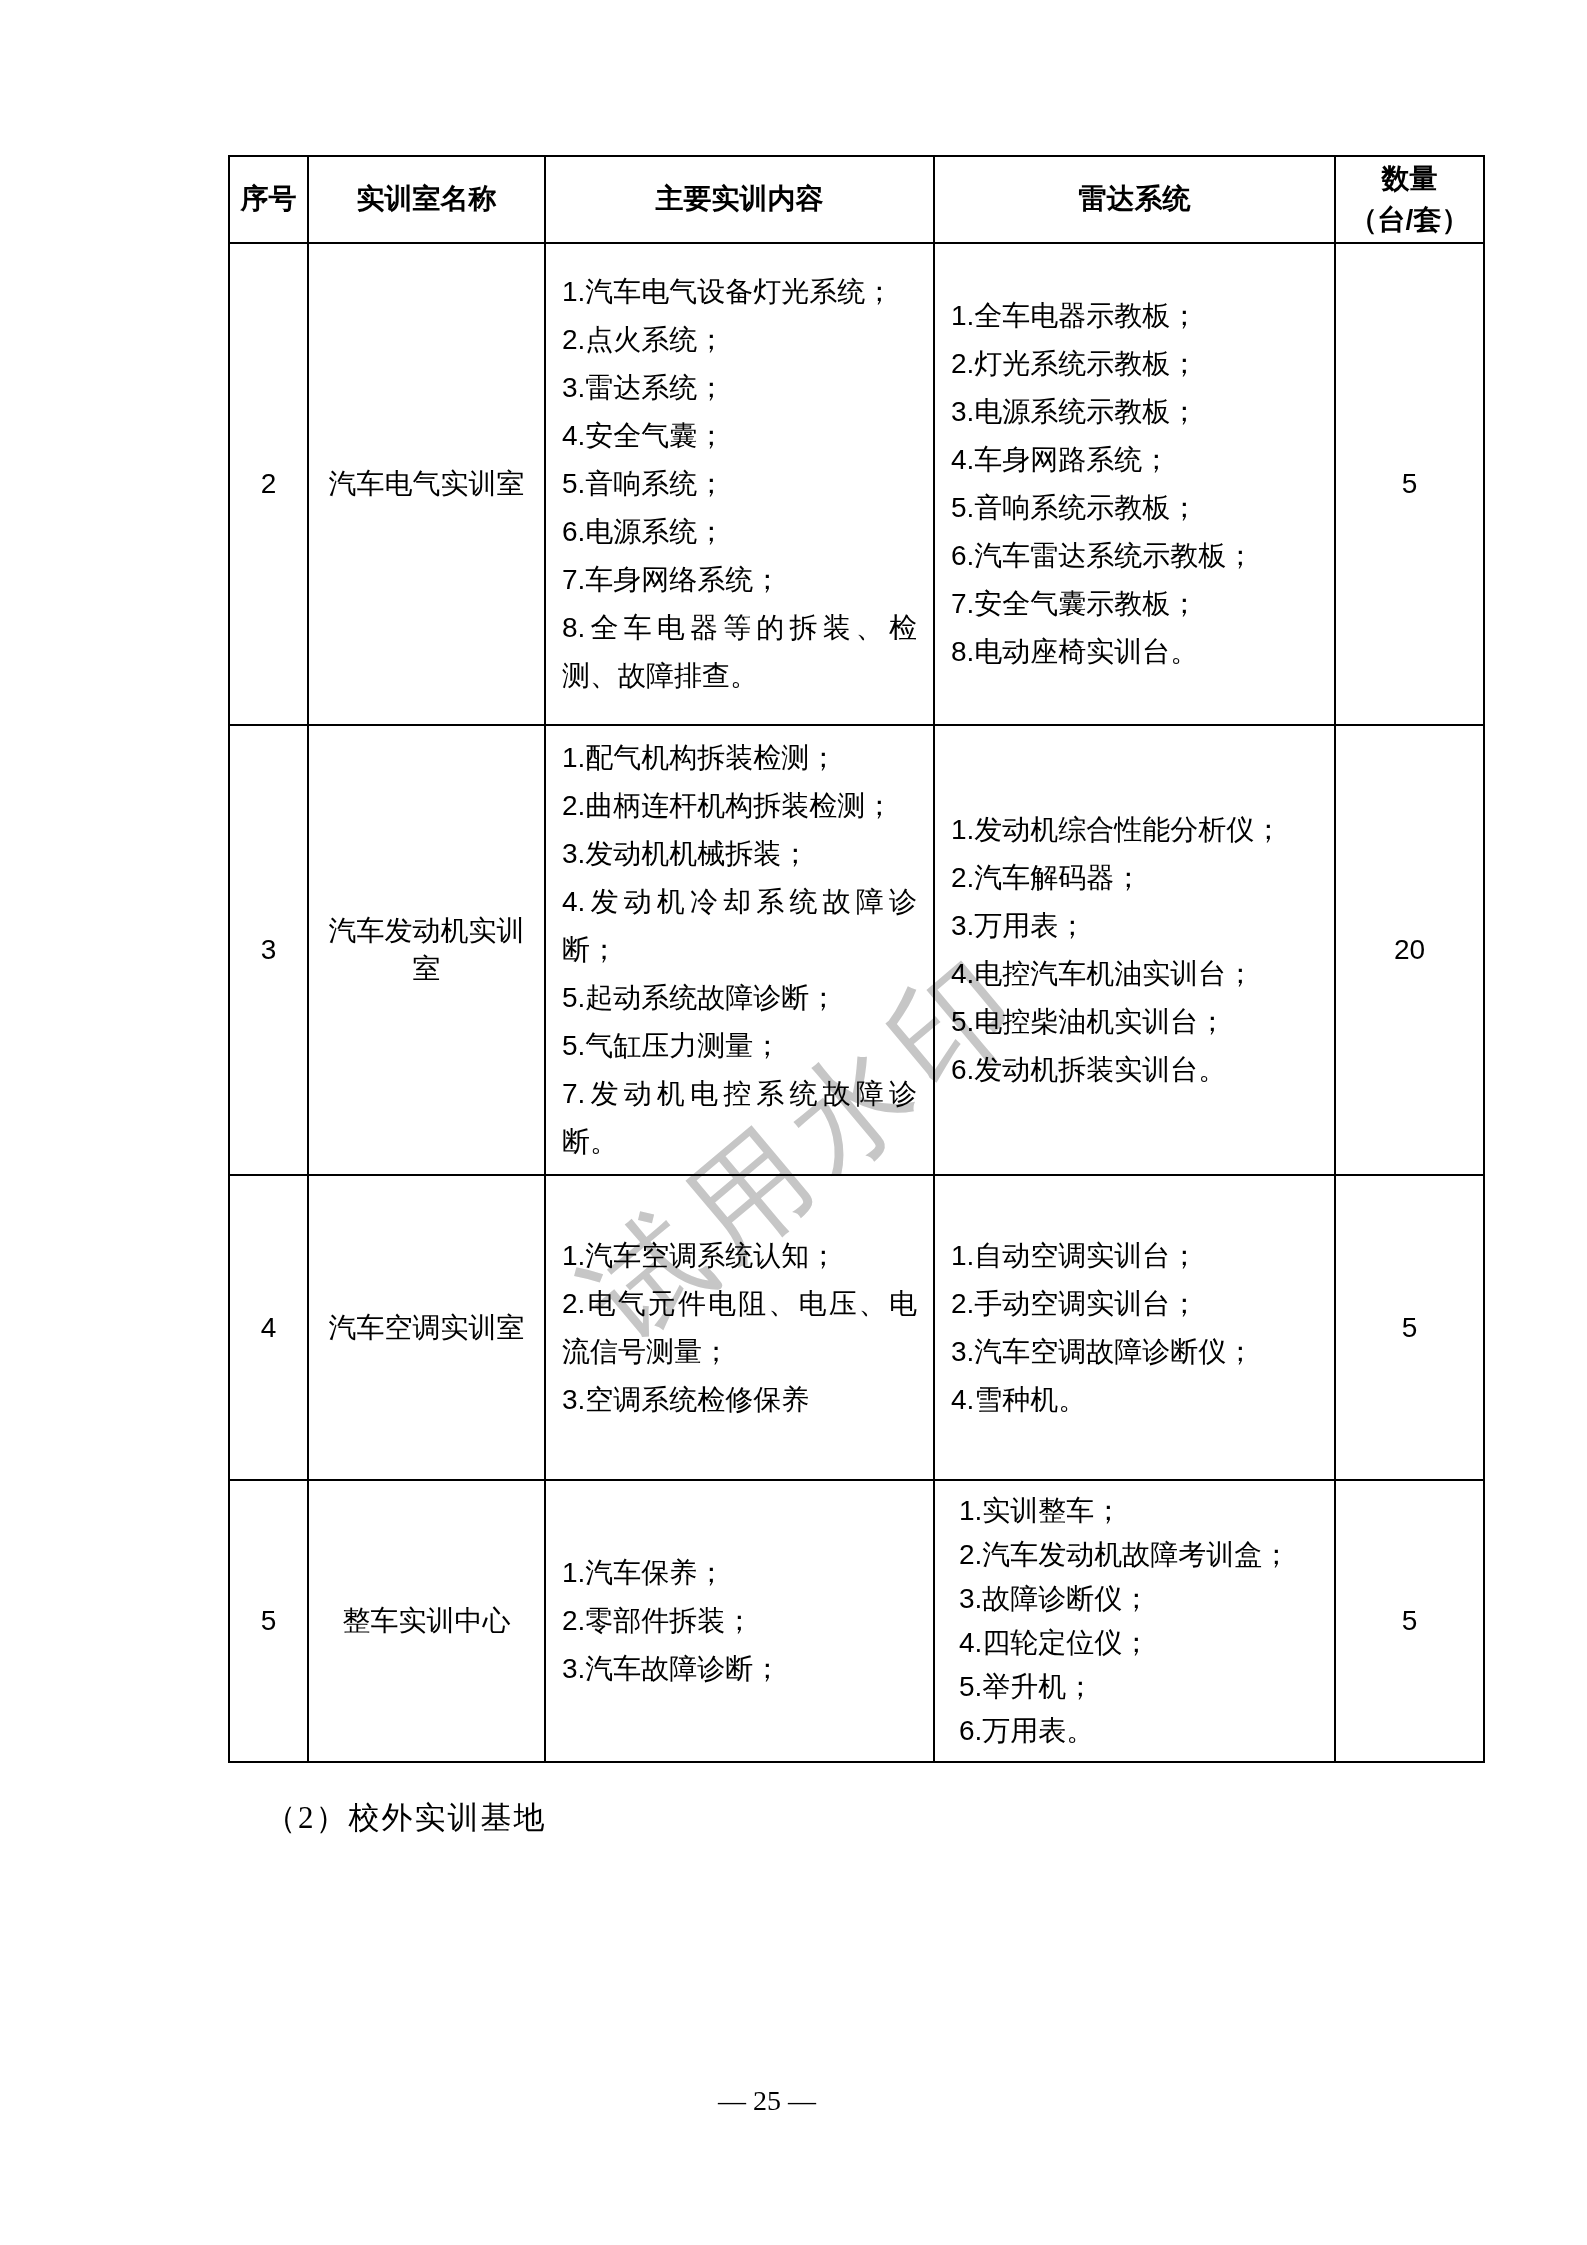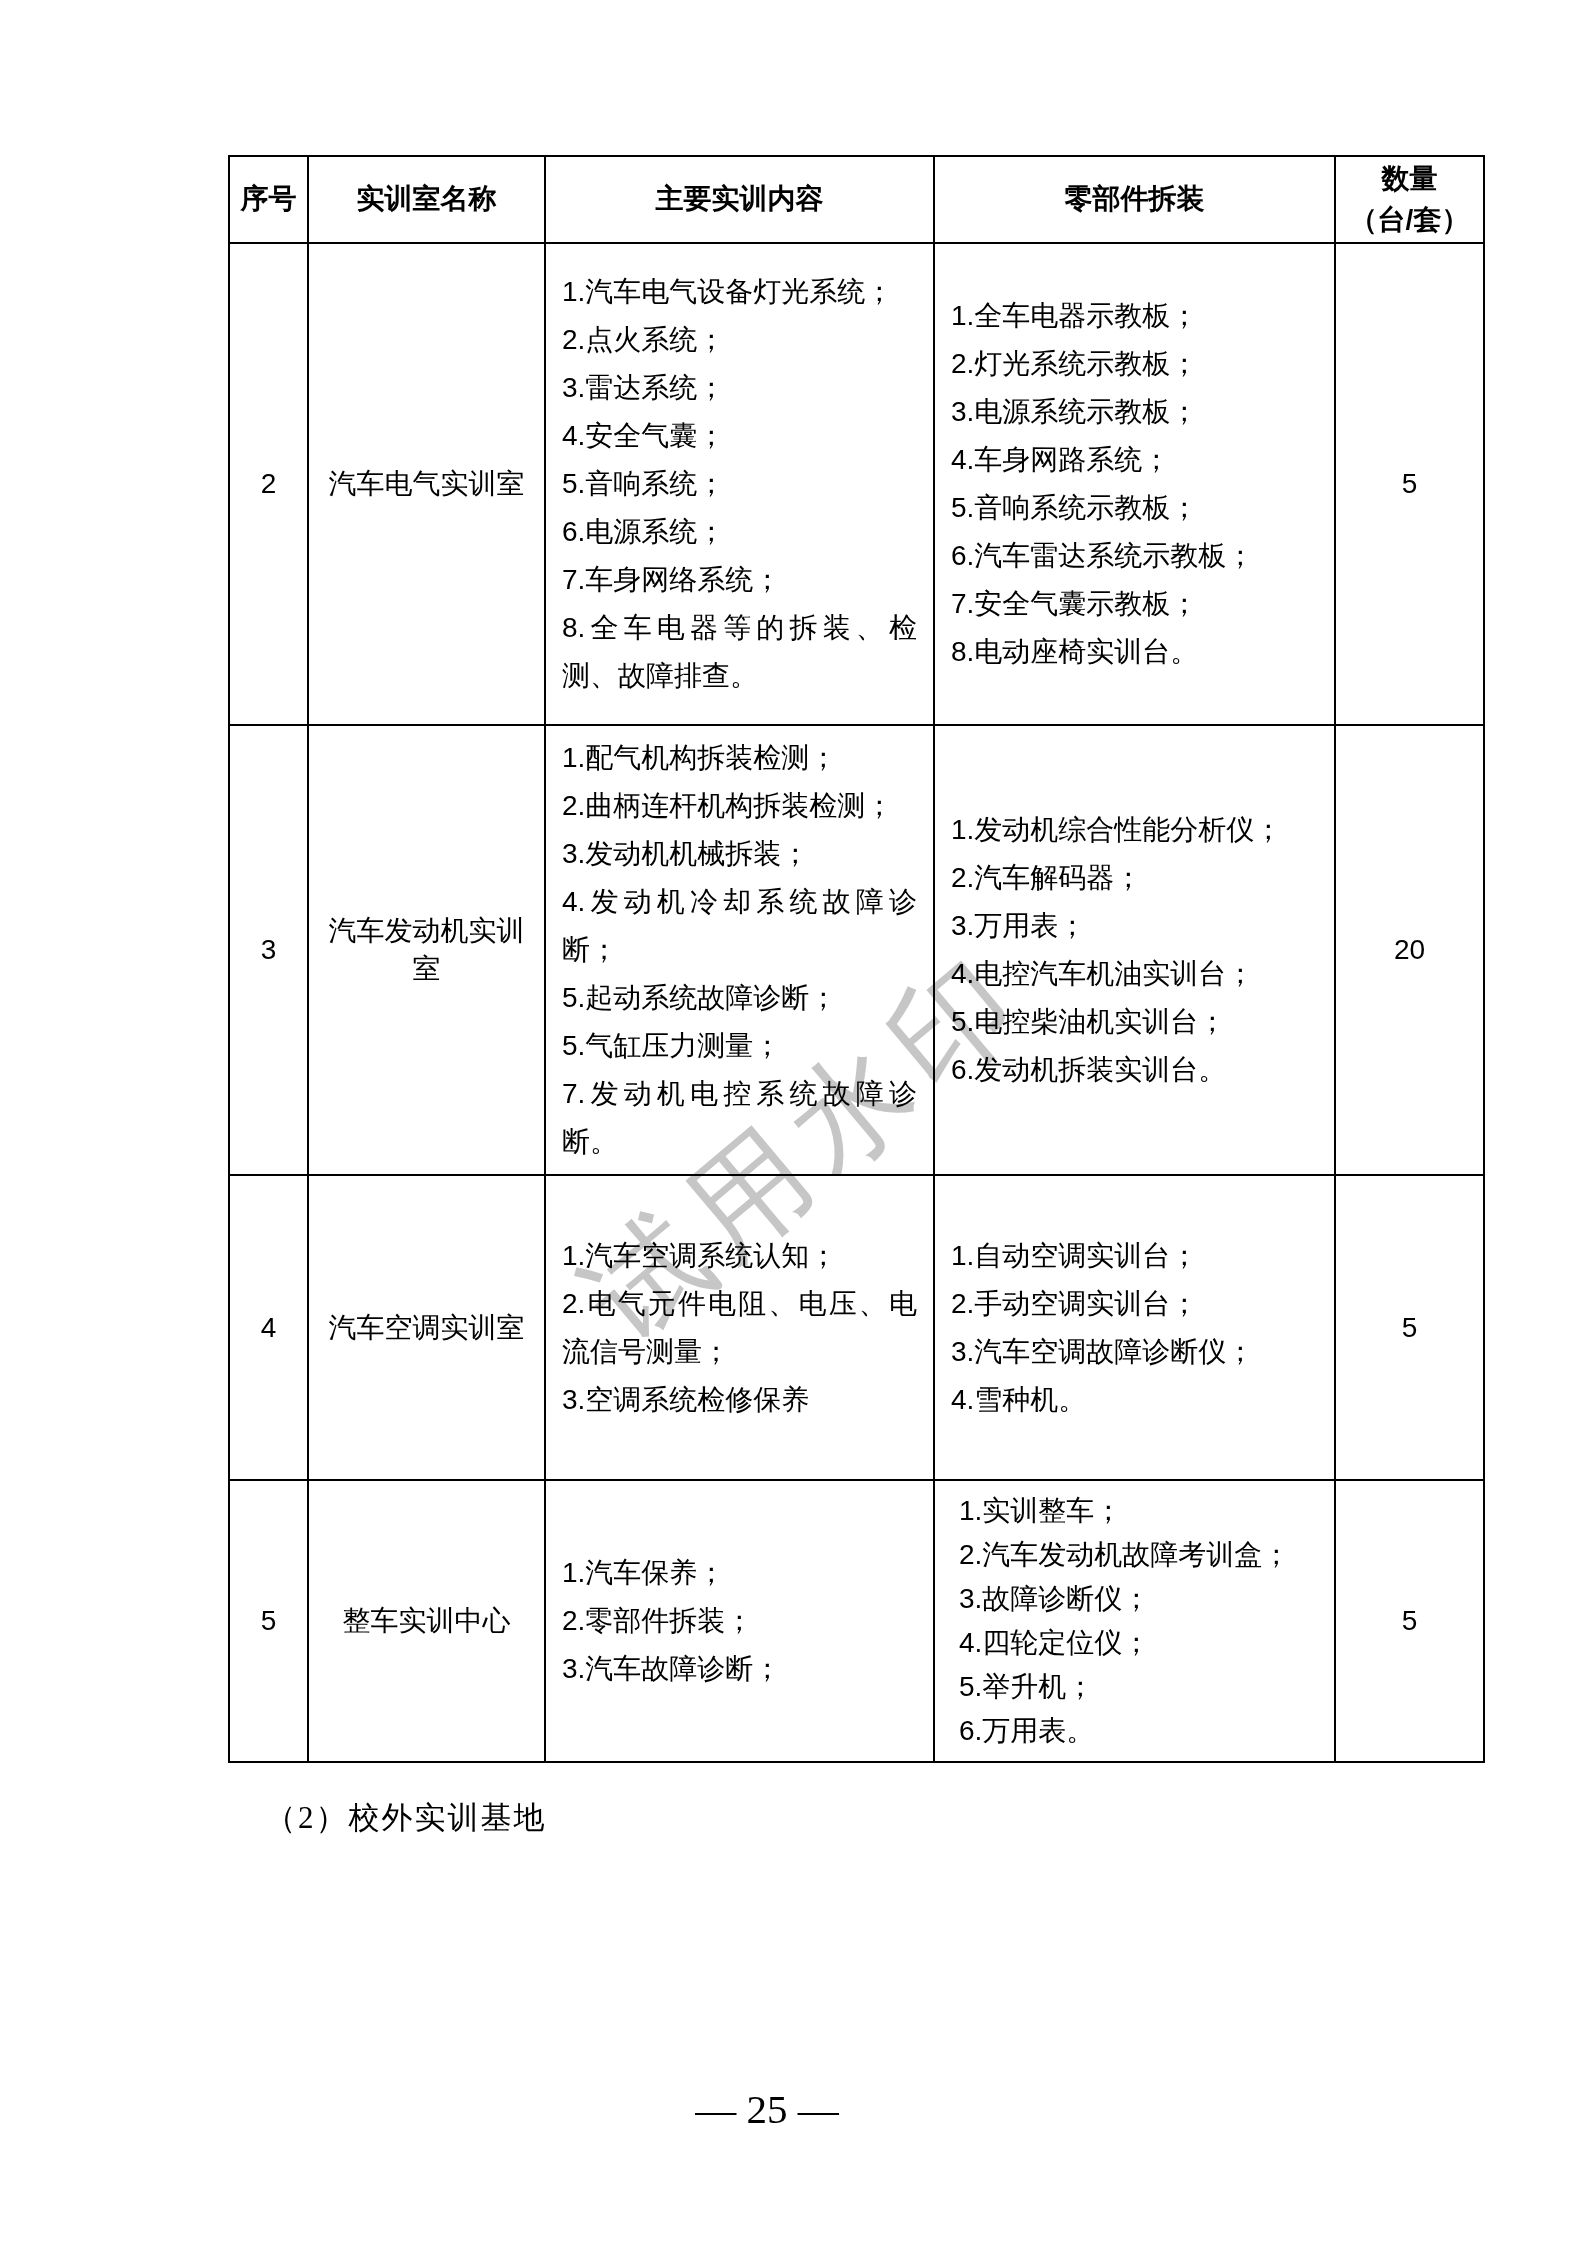--- a/index.html
+++ b/index.html
@@ -89,21 +89,21 @@
     line-height:72px;
     text-indent:66px;
     text-align:justify;
     z-index:1;
   }
   .footer{
     position:absolute;
     left:0;top:2085px;
     width:1534px;
     text-align:center;
-    font-size:41px;
+    font-size:28px;
     z-index:1;
   }
 </style>
 </head>
 <body>
 
 <div class="page">
 
   <div class="watermark">试用水印</div>
 
@@ -113,21 +113,21 @@
         <col class="c2">
         <col class="c3">
         <col class="c4">
         <col class="c5">
     </colgroup>
     <tbody>
       <tr class="tr-head">
         <th>序号</th>
         <th>实训室名称</th>
         <th>主要实训内容</th>
-        <th>零部件拆装</th>
+        <th>雷达系统</th>
         <th>
           <div>数量</div>
           <div>（台/套）</div>
         </th>
       </tr>
 
       <tr class="tr-r0">
         <td class="c">2</td>
         <td class="c">汽车电气实训室</td>
         <td class="list">

